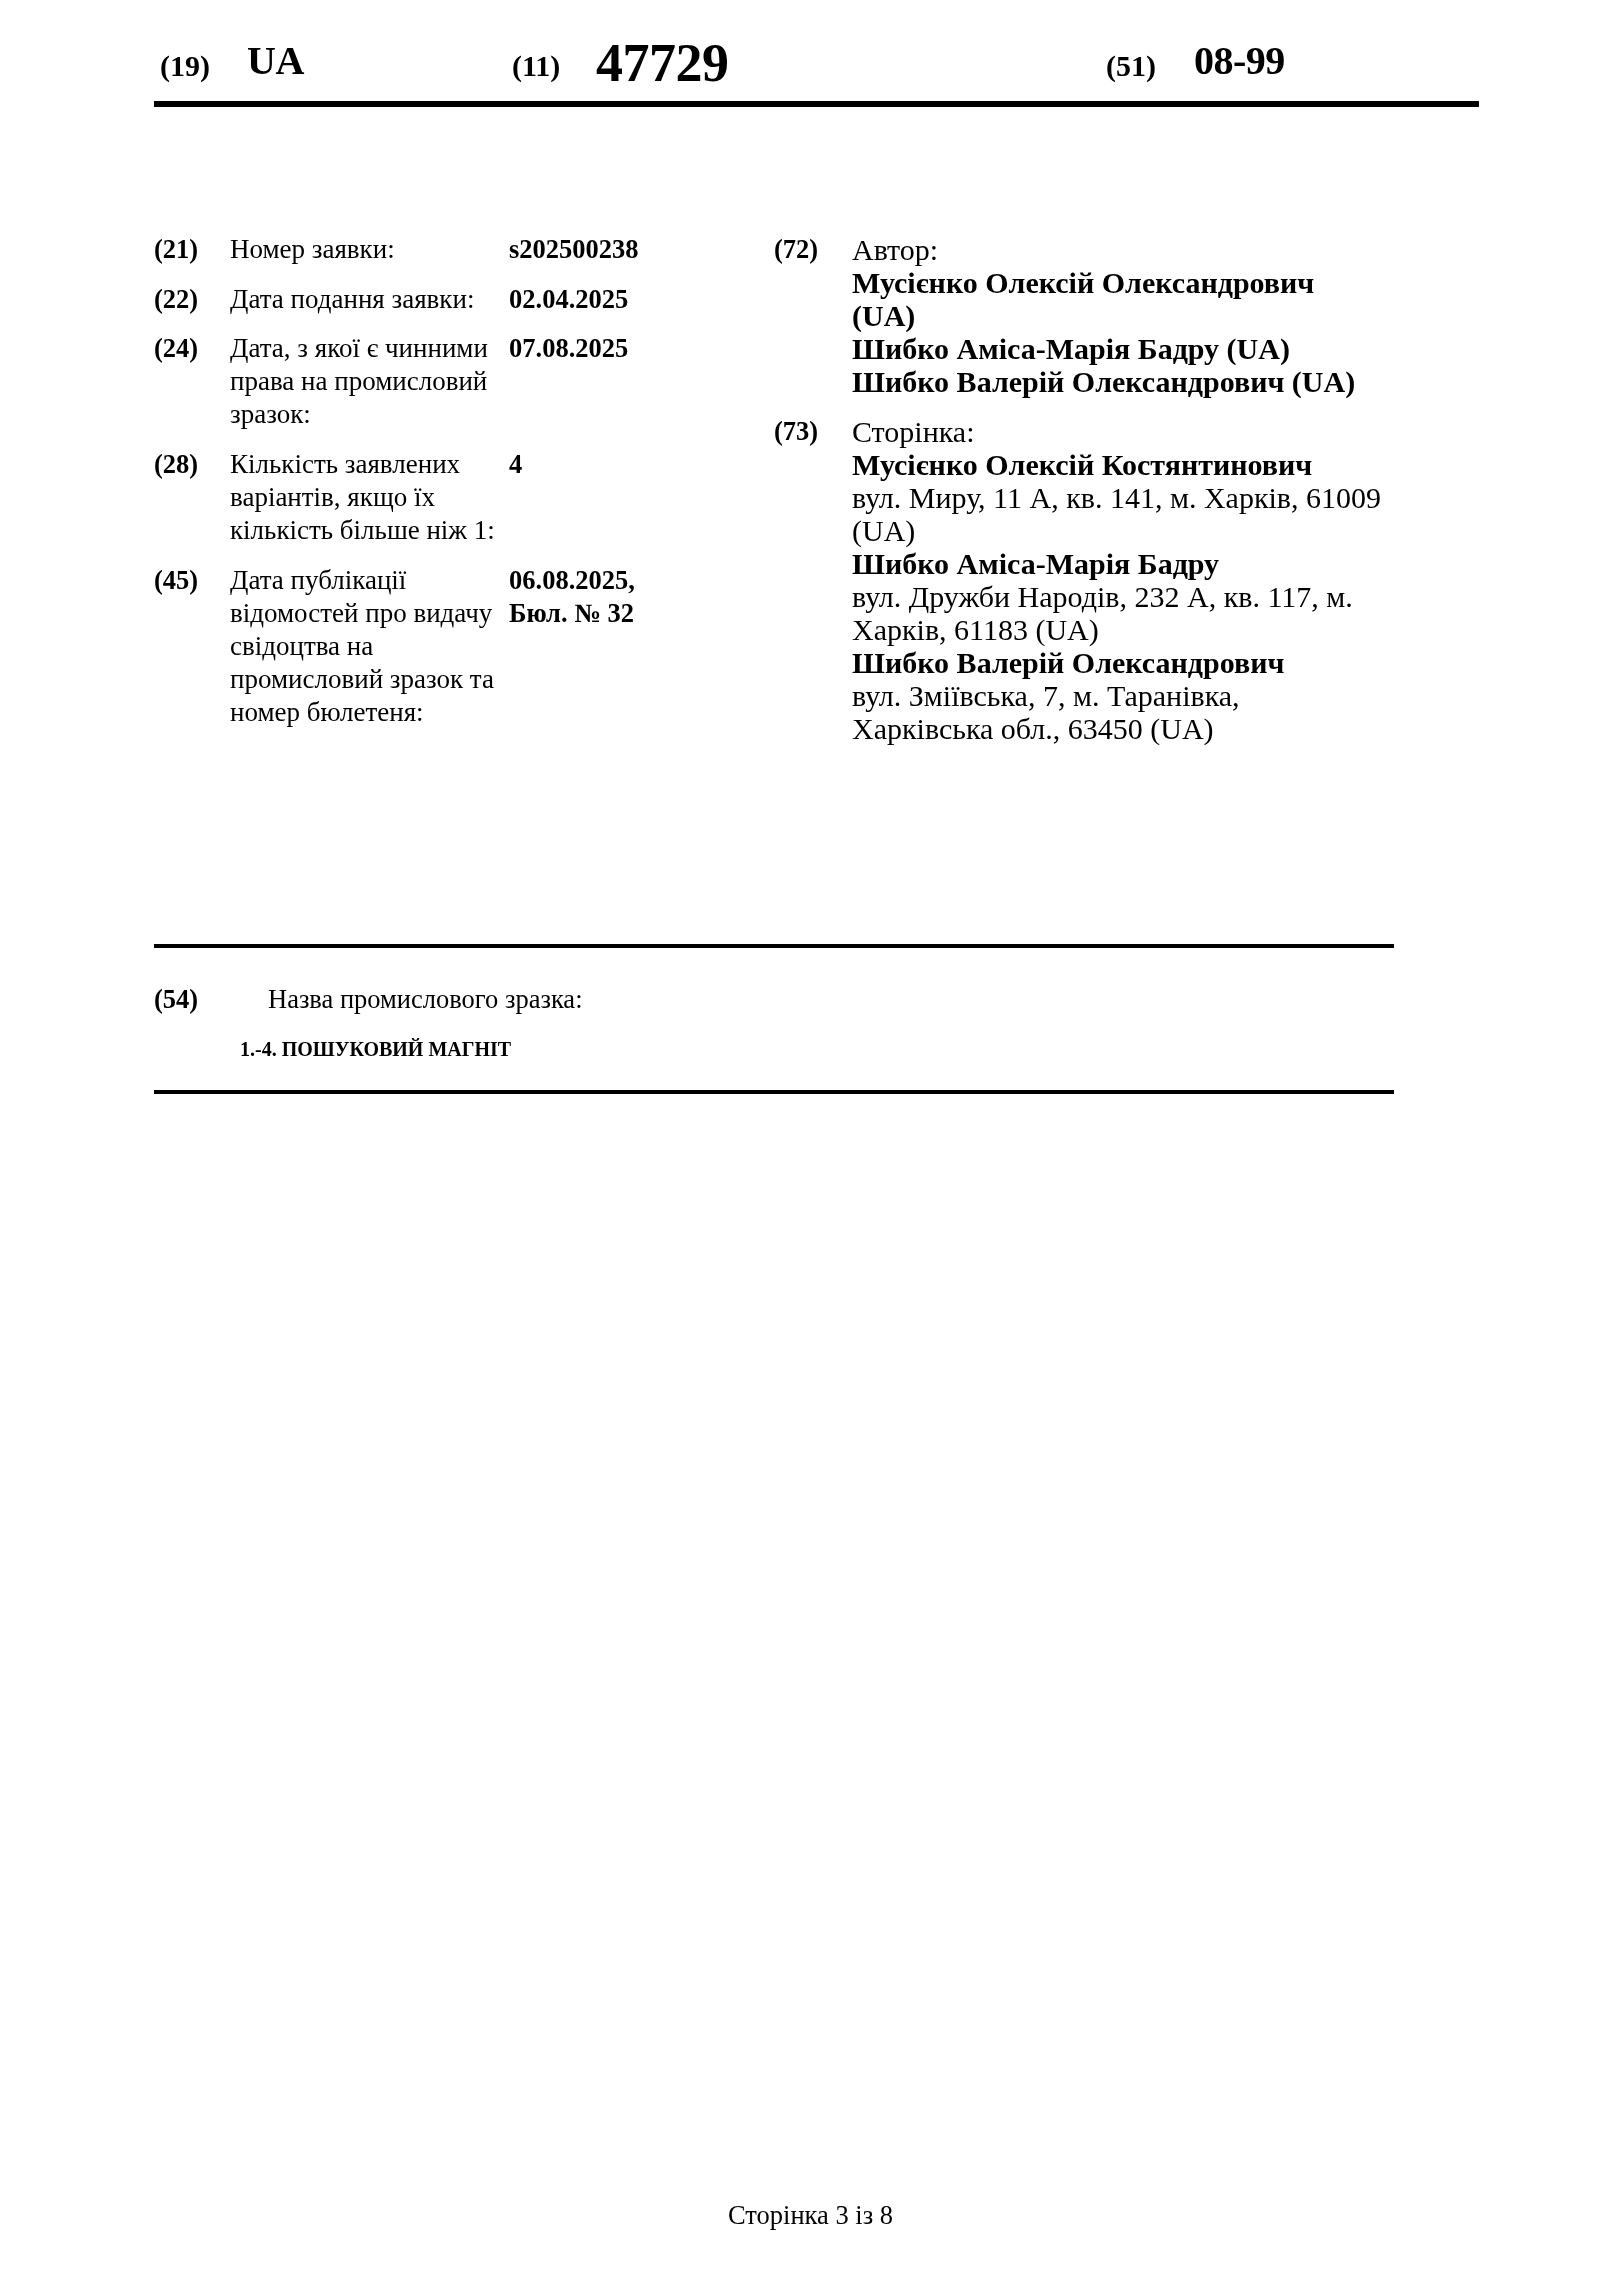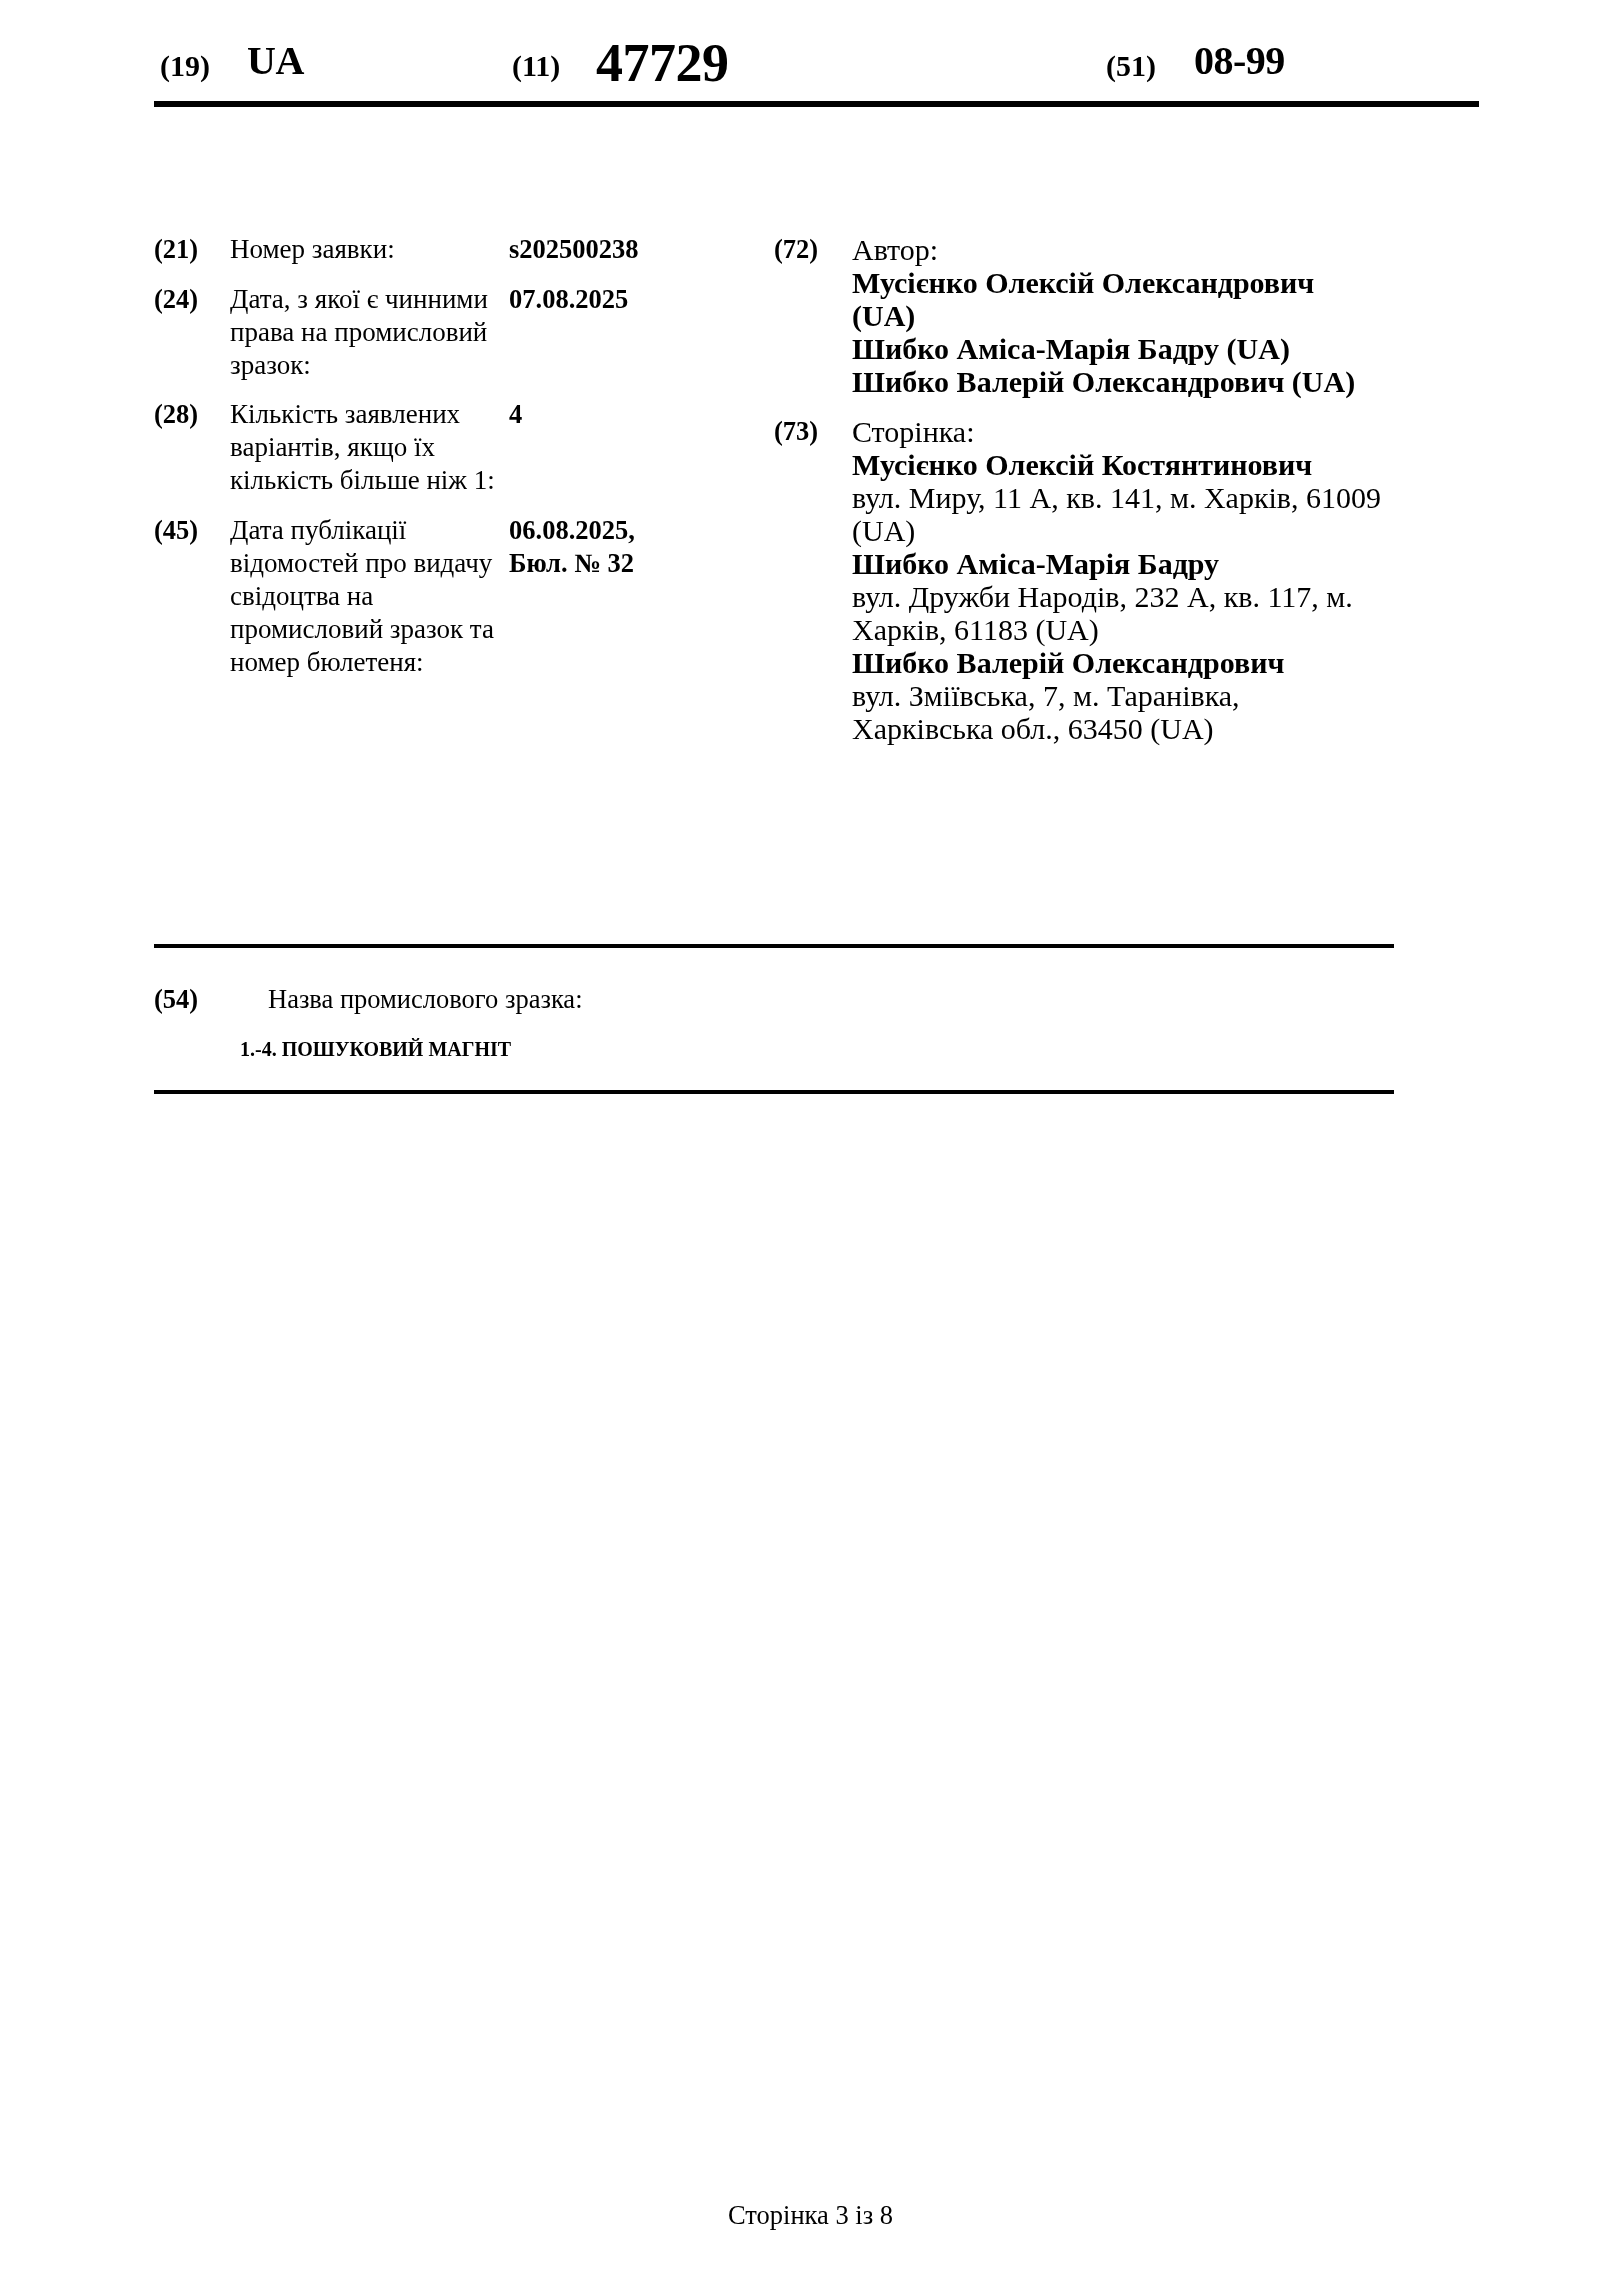--- a/index.html
+++ b/index.html
@@ -214,20 +214,25 @@
 
   <div class="body-area">
 
     <div class="col-left">
       <div class="row">
         <div class="code">(21)</div>
         <div class="label">Номер заявки:</div>
         <div class="value">s202500238</div>
       </div>
 
+      <div class="row">
+        <div class="code">(22)</div>
+        <div class="label">Дата подання заявки:</div>
+        <div class="value">02.04.2025</div>
+      </div>
 
       <div class="row">
         <div class="code">(24)</div>
         <div class="label">Дата, з якої є чинними права на промисловий зразок:</div>
         <div class="value">07.08.2025</div>
       </div>
 
       <div class="row">
         <div class="code">(28)</div>
         <div class="label">Кількість заявлених варіантів, якщо їх кількість більше ніж 1:</div>

